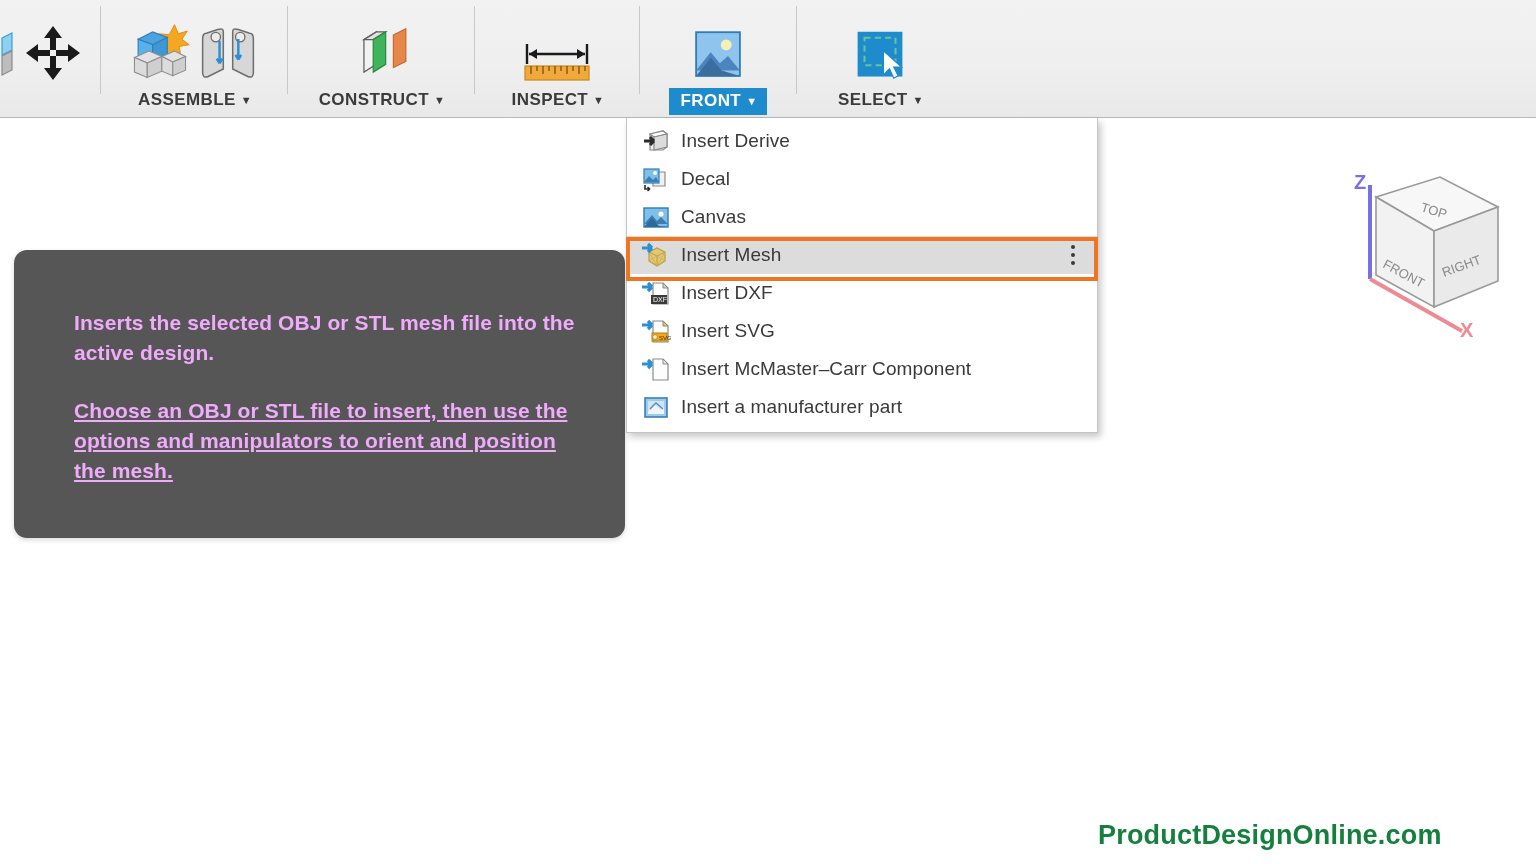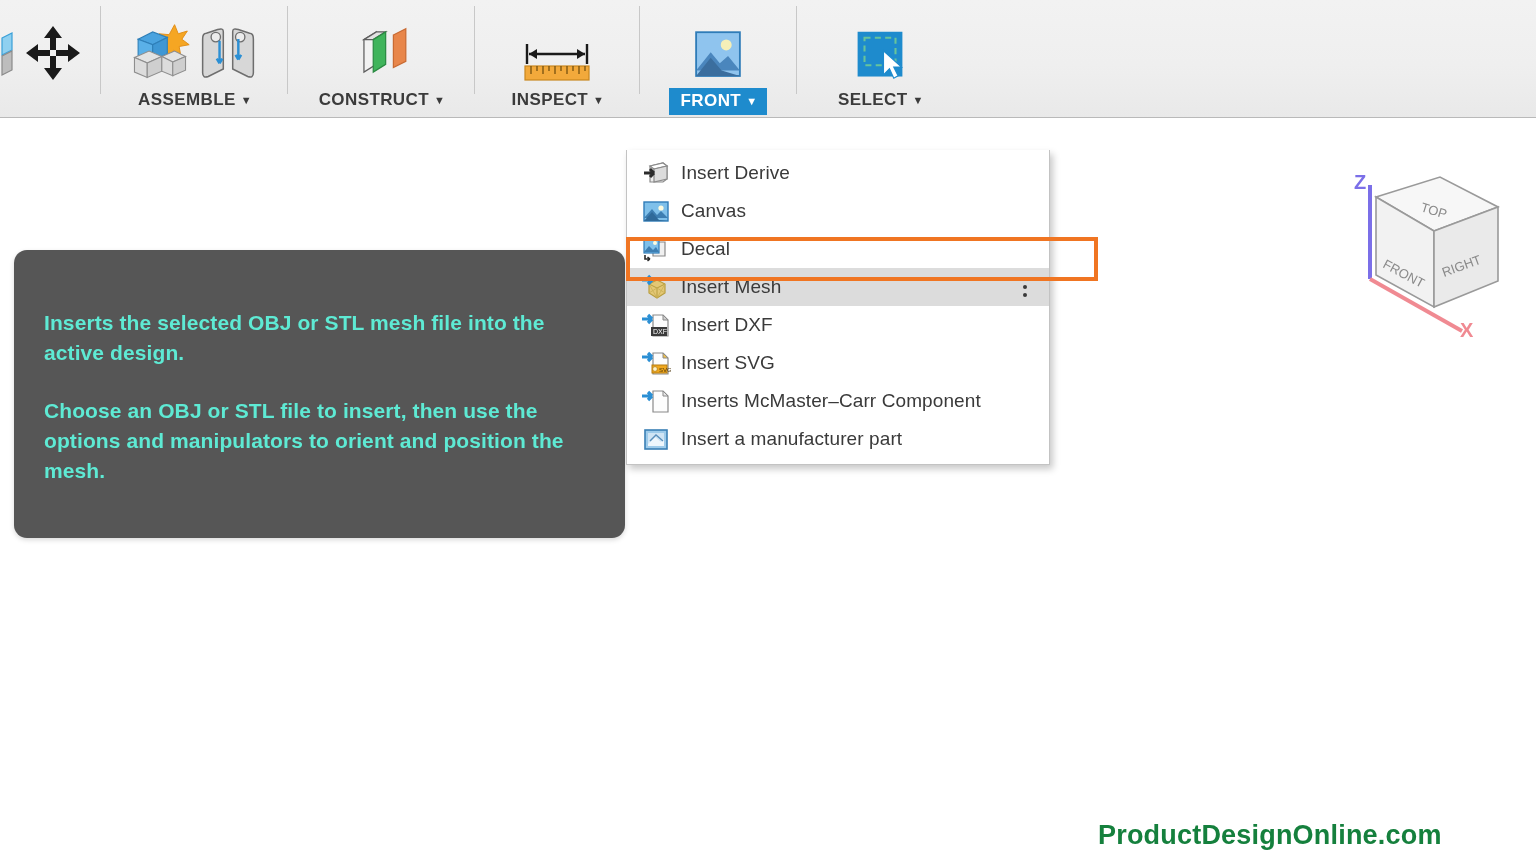--- a/index.html
+++ b/index.html
@@ -24,27 +24,26 @@
     display:flex; align-items:center; gap:5px; white-space:nowrap;
     padding:2px 6px 2px 8px; line-height:20px;
   }
   .tb-label.active{ background:#1e8bcd; color:#ffffff; padding:3px 10px 4px 12px; }
   .caret{ font-size:11px; line-height:1; }
   .divider{ width:1px; height:88px; background:#c8c8c8; margin:6px 8px 0 8px; align-self:flex-start; }
   .tb-btn{ width:62px; display:flex; justify-content:center; align-items:flex-end; cursor:pointer; }
 
   
   .menu{
-    position:absolute; left:626px; top:118px; width:424px;
+    position:absolute; left:626px; top:118px; width:472px;
     background:#ffffff;
     border:1px solid #c3c3c3; border-top:none;
     box-shadow:3px 4px 7px rgba(0,0,0,.22);
     padding:4px 0 6px 0;
     z-index:30;
-    margin-top:32px;
   }
   .menu-item{
     display:flex; align-items:center; gap:10px;
     height:38px; padding:0 12px 0 14px; cursor:pointer; position:relative;
   }
   .menu-item .mi-label{ font-size:19px; color:#3a3a3a; letter-spacing:.1px; white-space:nowrap; }
   .menu-item.selected{ background:#dcdcdc; }
   .hl-box{
     position:absolute; left:626px; top:237px; width:472px; height:44px;
     border:4px solid #f07522; pointer-events:none; z-index:40;
@@ -56,24 +55,25 @@
   .mi-icon{ width:30px; height:30px; flex:0 0 30px; position:relative; }
 
   
   .tooltip{
     position:absolute; left:14px; top:250px; width:611px; height:288px;
     background:#565656; border-radius:13px;
     box-shadow:0 2px 5px rgba(0,0,0,.15);
     padding:58px 34px 0 30px; z-index:20;
   }
   .tooltip p{
-    color:#5eead4; font-size:21px; font-weight:bold; line-height:30px;
+    color:#f0abfc; font-size:21px; font-weight:bold; line-height:30px;
     letter-spacing:.1px;
-  }
-  .tooltip p.second{ margin-top:28px; }
+    margin-left:30px;
+  }
+  .tooltip p.second{ margin-top:28px;text-decoration:underline; }
 
   
   .viewcube{ position:absolute; left:1332px; top:155px; width:200px; height:200px; }
 
   
   .watermark{
     position:absolute; left:1098px; top:820px;
     font-size:27px; font-weight:bold; color:#15803d; letter-spacing:.2px;
     white-space:nowrap;
   }
@@ -246,40 +246,40 @@
         <path d="M13 11 L26 8 L26 21 L13 24 Z" fill="#dcdcdc" stroke="#8a8a8a" stroke-width="1.2"></path>
         <path d="M3 15 L13 15 M13 15 L9 11 M13 15 L9 19" stroke="#2b2b2b" stroke-width="3" fill="none"></path>
       </svg>
     </span>
     <span class="mi-label">Insert Derive</span>
   </div>
 
   <div class="menu-item">
     <span class="mi-icon">
       <svg width="30" height="30" viewBox="0 0 30 30">
-        <rect x="3" y="6" width="24" height="19" fill="#7fc0ea" stroke="#2f7cb8" stroke-width="1.4"></rect>
-        <circle cx="20" cy="12" r="2.6" fill="#fdfbe0"></circle>
-        <path d="M3 22 L11 13 L16 19 L20 15 L27 22 Z" fill="#3d7eb2"></path>
-        <path d="M3 25 L11 16 L18 24 L27 25 Z" fill="#2f6a9a"></path>
-      </svg>
-    </span>
-    <span class="mi-label">Canvas</span>
-  </div>
-
-  <div class="menu-item">
-    <span class="mi-icon">
-      <svg width="30" height="30" viewBox="0 0 30 30">
         <path d="M12 8 L24 8 L24 22 L12 22 Z" fill="#f0f0f0" stroke="#8a8a8a" stroke-width="1.2"></path>
         <rect x="3" y="5" width="15" height="14" fill="#7fc0ea" stroke="#2f7cb8" stroke-width="1.2"></rect>
         <circle cx="14" cy="9" r="2" fill="#fdfbe0"></circle>
         <path d="M3 18 L8 12 L12 16 L15 13 L18 18 Z" fill="#3d7eb2"></path>
         <path d="M4 21 L4 25 L9 25 M9 25 L6.5 23 M9 25 L6.5 27" stroke="#2b2b2b" stroke-width="1.6" fill="none"></path>
       </svg>
     </span>
     <span class="mi-label">Decal</span>
+  </div>
+
+  <div class="menu-item">
+    <span class="mi-icon">
+      <svg width="30" height="30" viewBox="0 0 30 30">
+        <rect x="3" y="6" width="24" height="19" fill="#7fc0ea" stroke="#2f7cb8" stroke-width="1.4"></rect>
+        <circle cx="20" cy="12" r="2.6" fill="#fdfbe0"></circle>
+        <path d="M3 22 L11 13 L16 19 L20 15 L27 22 Z" fill="#3d7eb2"></path>
+        <path d="M3 25 L11 16 L18 24 L27 25 Z" fill="#2f6a9a"></path>
+      </svg>
+    </span>
+    <span class="mi-label">Canvas</span>
   </div>
 
   <div class="menu-item selected">
     <span class="mi-icon">
       <svg width="30" height="30" viewBox="0 0 30 30">
         <path d="M8 12 L16 8 L24 12 L24 21 L16 26 L8 21 Z" fill="#e3c775" stroke="#b99e3f" stroke-width="1.2"></path>
         <path d="M8 12 L16 16 L24 12" stroke="#b99e3f" stroke-width="1" fill="none"></path>
         <path d="M16 16 L16 26" stroke="#b99e3f" stroke-width="1" fill="none"></path>
         <path d="M8 12 L16 26 M24 12 L16 26 M8 21 L16 16 M24 21 L16 16" stroke="#c9ae55" stroke-width=".8" fill="none"></path>
         <path d="M1 8 L11 8 M11 8 L7 4 M11 8 L7 12" stroke="#2b8fd4" stroke-width="3.2" fill="none"></path>
@@ -321,21 +321,21 @@
   </div>
 
   <div class="menu-item">
     <span class="mi-icon">
       <svg width="30" height="30" viewBox="0 0 30 30">
         <path d="M12 5 L22 5 L27 10 L27 26 L12 26 Z" fill="#fdfdfd" stroke="#8a8a8a" stroke-width="1.2"></path>
         <path d="M22 5 L22 10 L27 10 Z" fill="#e8e8e8" stroke="#8a8a8a" stroke-width="1"></path>
         <path d="M1 10 L11 10 M11 10 L7 6 M11 10 L7 14" stroke="#2b8fd4" stroke-width="3.2" fill="none"></path>
       </svg>
     </span>
-    <span class="mi-label">Inserts McMaster–Carr Component</span>
+    <span class="mi-label">Insert McMaster–Carr Component</span>
   </div>
 
   <div class="menu-item">
     <span class="mi-icon">
       <svg width="30" height="30" viewBox="0 0 30 30">
         <rect x="4" y="6" width="22" height="19" fill="#9ecbea" stroke="#3a7fb5" stroke-width="1.6"></rect>
         <rect x="7" y="9" width="16" height="13" fill="#cfe4f4"></rect>
         <path d="M7 20 L14 13 L20 18 L23 15 L23 22 L7 22 Z" fill="#eef6fc"></path>
         <path d="M9 17 L15 11 L22 17" stroke="#5a8fbb" stroke-width="1.4" fill="none"></path>
       </svg>

